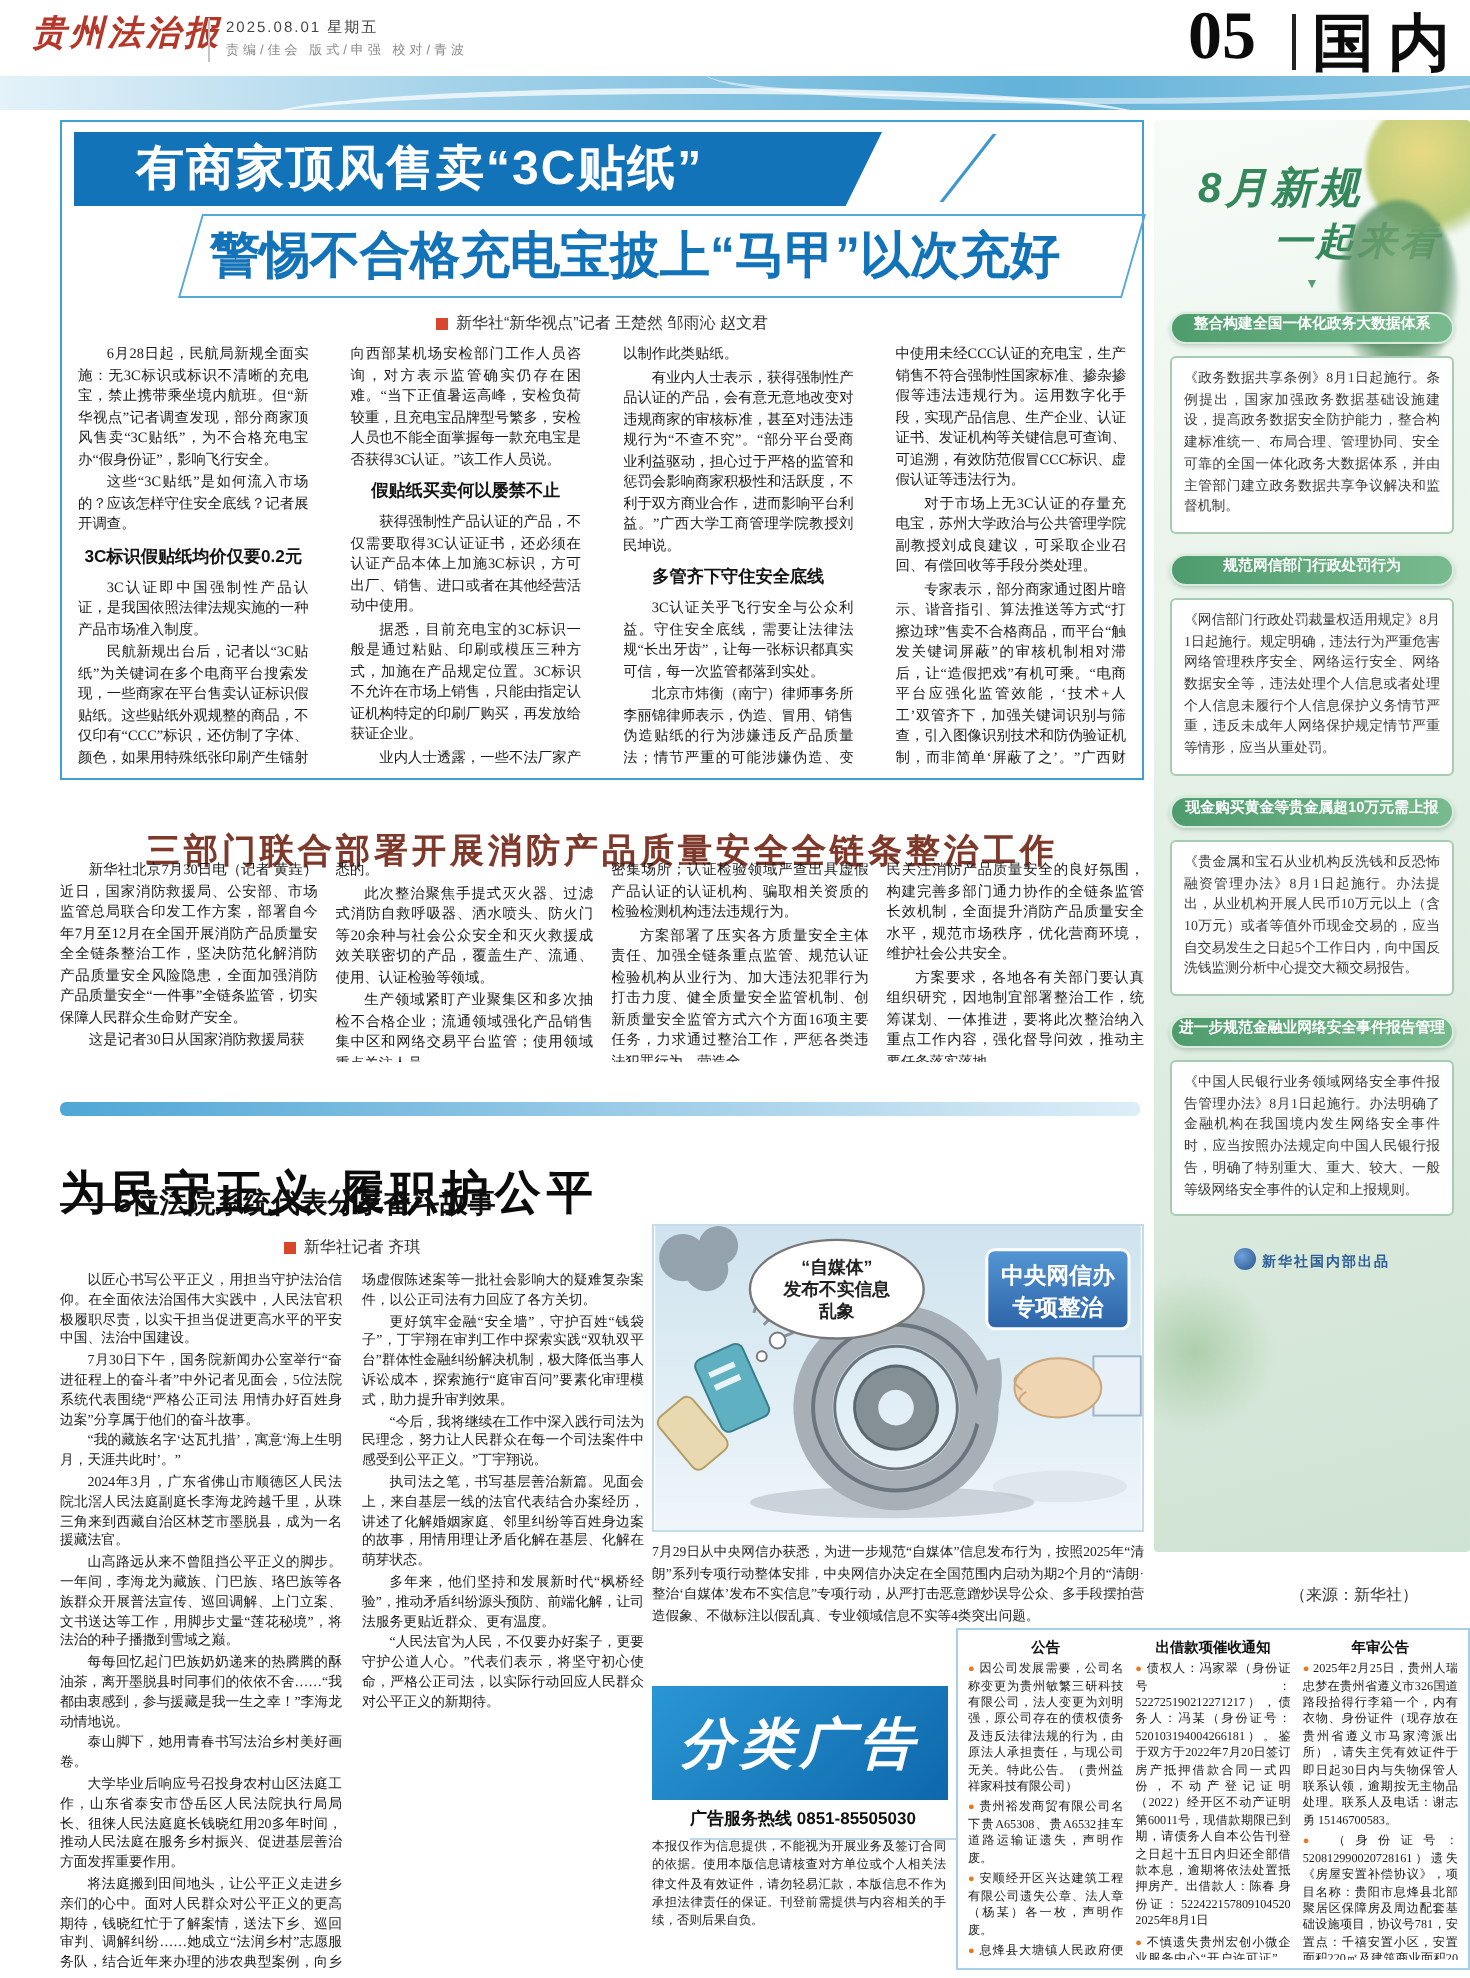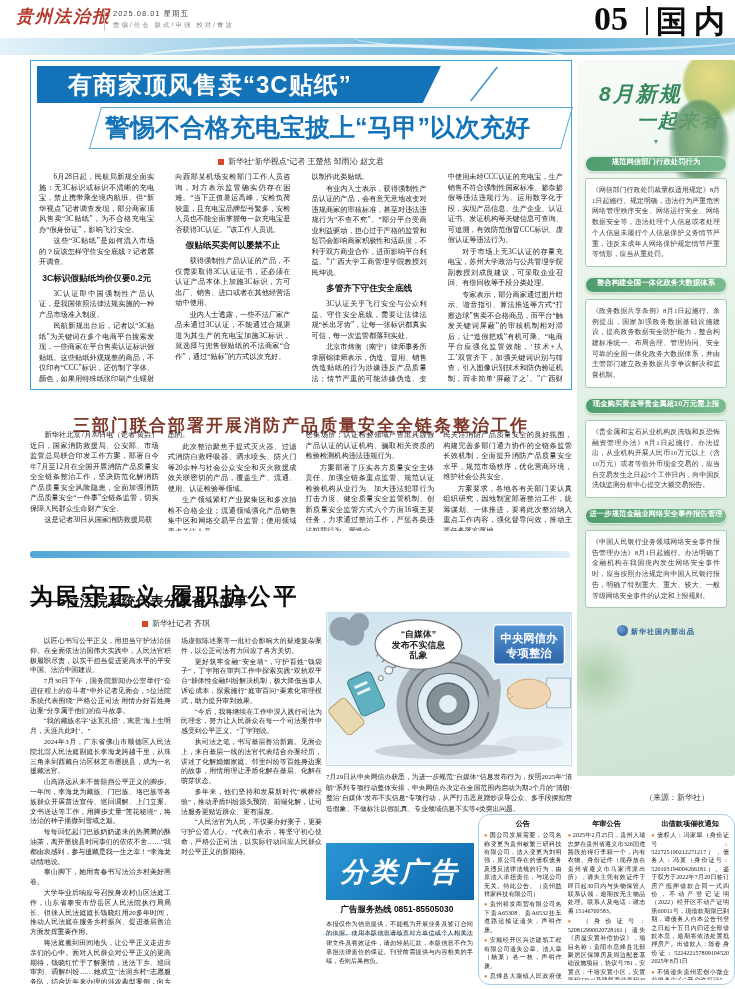--- a/index.html
+++ b/index.html
@@ -50,27 +50,27 @@
   .j-cols{left:30px;top:636px;width:292px;height:348px;display:flex;gap:10px;overflow:hidden}
   .j-cols .para{font-size:6.9px;line-height:1.42}
   
   .cartoon{left:326px;top:612px;width:246px;height:154px;border:1px solid #c3dcea}
   .caption{left:326px;top:772px;width:246px;font-size:6.8px;line-height:1.55;text-align:justify;color:#222}
   .cap-credit{text-align:right;font-weight:bold;font-size:7px;margin-top:2px}
   
   .ad-box{left:326px;top:843px;width:148px;height:57px;border-radius:0;display:flex;align-items:center;justify-content:center;
     background:linear-gradient(135deg,#2a96d4,#0e68ab);color:#fff;
     font:bold italic 27px "Liberation Sans",sans-serif;letter-spacing:3px}
-  .ad-hotline{left:323px;top:904px;width:148px;text-align:center;
-    font:bold 8.5px "Liberation Sans",sans-serif;color:#101010;border-bottom:1px solid #bcd9ec;padding-bottom:18px}
+  .ad-hotline{left:345px;top:904px;width:148px;
+    font:bold 8.5px "Liberation Sans",sans-serif;color:#101010;border-bottom:1px solid #bcd9ec;padding-bottom:3px}
   .ad-disclaimer{left:326px;top:919px;width:147px;height:66px;overflow:hidden;
     font-size:6.2px;line-height:1.5;text-align:justify;color:#222}
   
   .source-line{left:560px;top:792px;width:149px;text-align:right;font-size:8px;color:#333}
-  .notices-box{left:478px;top:814px;width:257px;height:171px;border:1px solid #a9cfe8;border-radius:12px;
+  .notices-box{left:478px;top:814px;width:257px;height:171px;border:1px solid #a9cfe8;border-radius:0;
     background:#fff;display:flex;gap:6px;padding:4px 5px}
   .n-col{flex:1;overflow:hidden}
   .n-head{font:bold 7.2px "Liberation Sans",sans-serif;text-align:center;margin-bottom:2px;color:#111}
   .n-items .para{font-size:6.1px;line-height:1.38;text-indent:0;margin-bottom:2px}
   .n-items .para::before{content:"● ";color:#e07b1f;font-size:5.5px}
   
   .sidebar{left:577px;top:60px;width:158px;height:716px;border-radius:2px;overflow:hidden;padding:8px 8px 18px;
     background:linear-gradient(165deg,#f7fbf7 0%,#e6f2e8 40%,#cfe3d2 100%)}
   .blob{position:absolute;border-radius:50%;filter:blur(1px)}
   .b1{right:-18px;top:-12px;width:70px;height:70px;background:radial-gradient(circle at 40% 40%,#e9da84,#b9cc7a 60%,transparent 75%)}
@@ -118,20 +118,21 @@
         <p class="para">6月28日起，民航局新规全面实施：无3C标识或标识不清晰的充电宝，禁止携带乘坐境内航班。但“新华视点”记者调查发现，部分商家顶风售卖“3C贴纸”，为不合格充电宝办“假身份证”，影响飞行安全。</p>
         <p class="para">这些“3C贴纸”是如何流入市场的？应该怎样守住安全底线？记者展开调查。</p>
         <p class="subhead">3C标识假贴纸均价仅要0.2元</p>
         <p class="para">3C认证即中国强制性产品认证，是我国依照法律法规实施的一种产品市场准入制度。</p>
         <p class="para">民航新规出台后，记者以“3C贴纸”为关键词在多个电商平台搜索发现，一些商家在平台售卖认证标识假贴纸。这些贴纸外观规整的商品，不仅印有“CCC”标识，还仿制了字体、颜色，如果用特殊纸张印刷产生镭射效果，仿真程度更高。</p>
       </div>
     <div class="col">
         <p class="para cont">向西部某机场安检部门工作人员咨询，对方表示监管确实仍存在困难。“当下正值暑运高峰，安检负荷较重，且充电宝品牌型号繁多，安检人员也不能全面掌握每一款充电宝是否获得3C认证。”该工作人员说。</p>
         <p class="subhead">假贴纸买卖何以屡禁不止</p>
         <p class="para">获得强制性产品认证的产品，不仅需要取得3C认证证书，还必须在认证产品本体上加施3C标识，方可出厂、销售、进口或者在其他经营活动中使用。</p>
+        <p class="para">据悉，目前充电宝的3C标识一般是通过粘贴、印刷或模压三种方式，加施在产品规定位置。3C标识不允许在市场上销售，只能由指定认证机构特定的印刷厂购买，再发放给获证企业。</p>
         <p class="para">业内人士透露，一些不法厂家产品未通过3C认证，不能通过合规渠道为其生产的充电宝加施3C标识，就选择与兜售假贴纸的不法商家“合作”，通过“贴标”的方式以次充好。</p>
       </div>
     <div class="col">
         <p class="para cont">以制作此类贴纸。</p>
         <p class="para">有业内人士表示，获得强制性产品认证的产品，会有意无意地改变对违规商家的审核标准，甚至对违法违规行为“不查不究”。“部分平台受商业利益驱动，担心过于严格的监管和惩罚会影响商家积极性和活跃度，不利于双方商业合作，进而影响平台利益。”广西大学工商管理学院教授刘民坤说。</p>
         <p class="subhead">多管齐下守住安全底线</p>
         <p class="para">3C认证关乎飞行安全与公众利益。守住安全底线，需要让法律法规“长出牙齿”，让每一张标识都真实可信，每一次监管都落到实处。</p>
         <p class="para">北京市炜衡（南宁）律师事务所李丽锦律师表示，伪造、冒用、销售伪造贴纸的行为涉嫌违反产品质量法；情节严重的可能涉嫌伪造、变造、买卖国家机关公文、证件、印章罪，可处三年以上十年以下有期徒刑。</p>
       </div>
     <div class="col">
@@ -258,50 +259,50 @@
   <div class="n-col">
     <div class="n-head">公告</div>
     <div class="n-items">
         <p class="para">因公司发展需要，公司名称变更为贵州敏繁三研科技有限公司，法人变更为刘明强，原公司存在的债权债务及违反法律法规的行为，由原法人承担责任，与现公司无关。特此公告。（贵州益祥家科技有限公司）</p>
         <p class="para">贵州裕发商贸有限公司名下贵A65308、贵A6532挂车道路运输证遗失，声明作废。</p>
         <p class="para">安顺经开区兴达建筑工程有限公司遗失公章、法人章（杨某）各一枚，声明作废。</p>
         <p class="para">息烽县大塘镇人民政府便民服务中心遗失公章一枚，编号：5286249877，特此声明作废。</p>
       </div>
   </div>
   <div class="n-col">
+    <div class="n-head">出借款项催收通知</div>
+    <div class="n-items">
+        <p class="para">债权人：冯家翠（身份证号：522725190212271217），债务人：冯某（身份证号：520103194004266181）。鉴于双方于2022年7月20日签订房产抵押借款合同一式四份，不动产登记证明（2022）经开区不动产证明第60011号，现借款期限已到期，请债务人自本公告刊登之日起十五日内归还全部借款本息，逾期将依法处置抵押房产。出借款人：陈春 身份证：522422157809104520 2025年8月1日</p>
+        <p class="para">不慎遗失贵州宏创小微企业服务中心“开户许可证”，核准号：J701017743201，编号：7010-09672490，声明作废。</p>
+      </div>
+  </div>
+  <div class="n-col">
     <div class="n-head">年审公告</div>
     <div class="n-items">
         <p class="para">2025年2月25日，贵州人瑞忠梦在贵州省遵义市326国道路段拾得行李箱一个，内有衣物、身份证件（现存放在贵州省遵义市马家湾派出所），请失主凭有效证件于即日起30日内与失物保管人联系认领，逾期按无主物品处理。联系人及电话：谢志勇 15146700583。</p>
         <p class="para">（身份证号：520812990020728161）遗失《房屋安置补偿协议》，项目名称：贵阳市息烽县北部聚居区保障房及周边配套基础设施项目，协议号781，安置点：千禧安置小区，安置面积220㎡及建筑商业面积20㎡门面各一处，签订时间2017年5月24日，现声明作废。如因此产生法律、经济纠纷，由本人承担一切后果。</p>
-      </div>
-  </div>
-  <div class="n-col">
-    <div class="n-head">出借款项催收通知</div>
-    <div class="n-items">
-        <p class="para">债权人：冯家翠（身份证号：522725190212271217），债务人：冯某（身份证号：520103194004266181）。鉴于双方于2022年7月20日签订房产抵押借款合同一式四份，不动产登记证明（2022）经开区不动产证明第60011号，现借款期限已到期，请债务人自本公告刊登之日起十五日内归还全部借款本息，逾期将依法处置抵押房产。出借款人：陈春 身份证：522422157809104520 2025年8月1日</p>
-        <p class="para">不慎遗失贵州宏创小微企业服务中心“开户许可证”，核准号：J701017743201，编号：7010-09672490，声明作废。</p>
       </div>
   </div>
 </div>
 
 <div class="abs sidebar">
   <div class="blob b1"></div>
   <div class="blob b2"></div>
   <div class="blob b3"></div>
   <div class="sb-title1">8月新规</div>
   <div class="sb-title2">一起来看</div>
   <div class="sb-caret">▼</div>
 
   <div class="sb-item">
+    <div class="sb-pill">整合构建全国一体化政务大数据体系</div>
+    <div class="sb-box">《政务数据共享条例》8月1日起施行。条例提出，国家加强政务数据基础设施建设，提高政务数据安全防护能力，整合构建标准统一、布局合理、管理协同、安全可靠的全国一体化政务大数据体系，并由主管部门建立政务数据共享争议解决和监督机制。</div>
+  </div>
+  <div class="sb-item">
     <div class="sb-pill">规范网信部门行政处罚行为</div>
     <div class="sb-box">《网信部门行政处罚裁量权适用规定》8月1日起施行。规定明确，违法行为严重危害网络管理秩序安全、网络运行安全、网络数据安全等，违法处理个人信息或者处理个人信息未履行个人信息保护义务情节严重，违反未成年人网络保护规定情节严重等情形，应当从重处罚。</div>
-  </div>
-  <div class="sb-item">
-    <div class="sb-pill">整合构建全国一体化政务大数据体系</div>
-    <div class="sb-box">《政务数据共享条例》8月1日起施行。条例提出，国家加强政务数据基础设施建设，提高政务数据安全防护能力，整合构建标准统一、布局合理、管理协同、安全可靠的全国一体化政务大数据体系，并由主管部门建立政务数据共享争议解决和监督机制。</div>
   </div>
   <div class="sb-item">
     <div class="sb-pill">现金购买黄金等贵金属超10万元需上报</div>
     <div class="sb-box">《贵金属和宝石从业机构反洗钱和反恐怖融资管理办法》8月1日起施行。办法提出，从业机构开展人民币10万元以上（含10万元）或者等值外币现金交易的，应当自交易发生之日起5个工作日内，向中国反洗钱监测分析中心提交大额交易报告。</div>
   </div>
   <div class="sb-item">
     <div class="sb-pill">进一步规范金融业网络安全事件报告管理</div>
     <div class="sb-box">《中国人民银行业务领域网络安全事件报告管理办法》8月1日起施行。办法明确了金融机构在我国境内发生网络安全事件时，应当按照办法规定向中国人民银行报告，明确了特别重大、重大、较大、一般等级网络安全事件的认定和上报规则。</div>
   </div>
   <div class="sb-footer">

